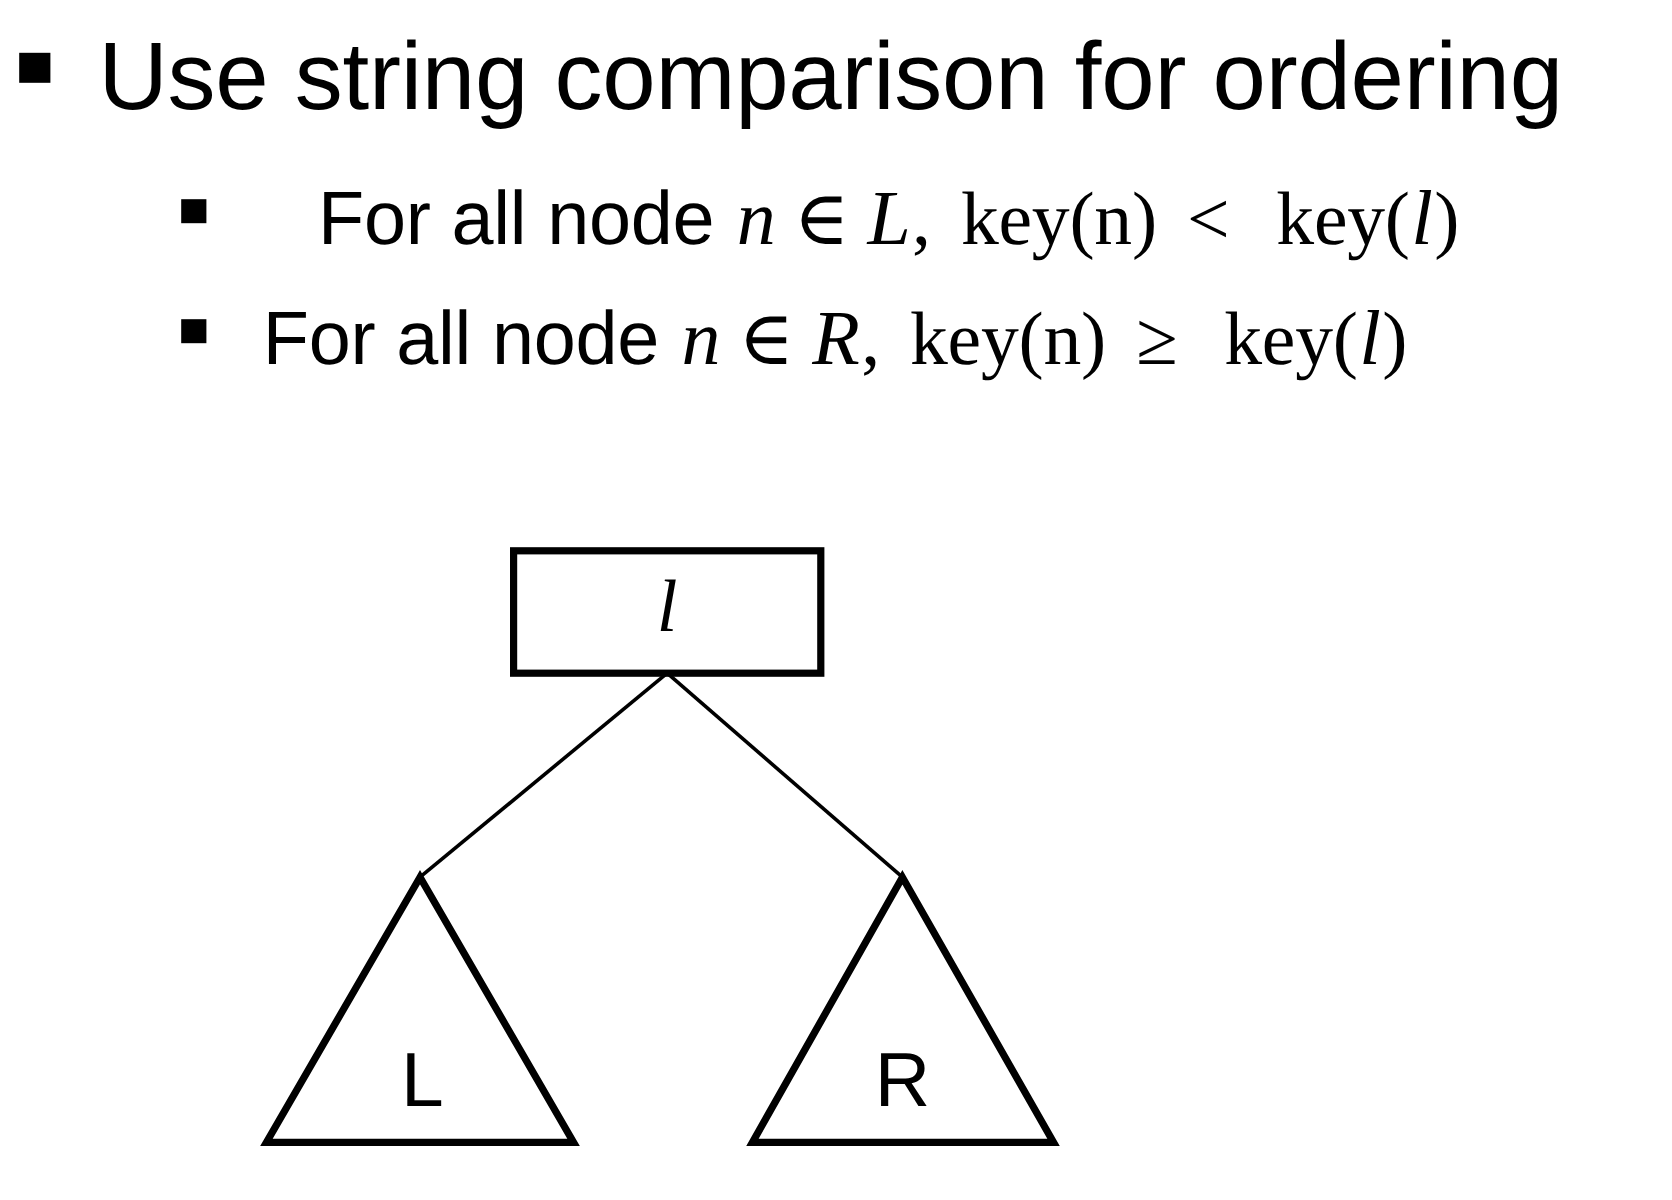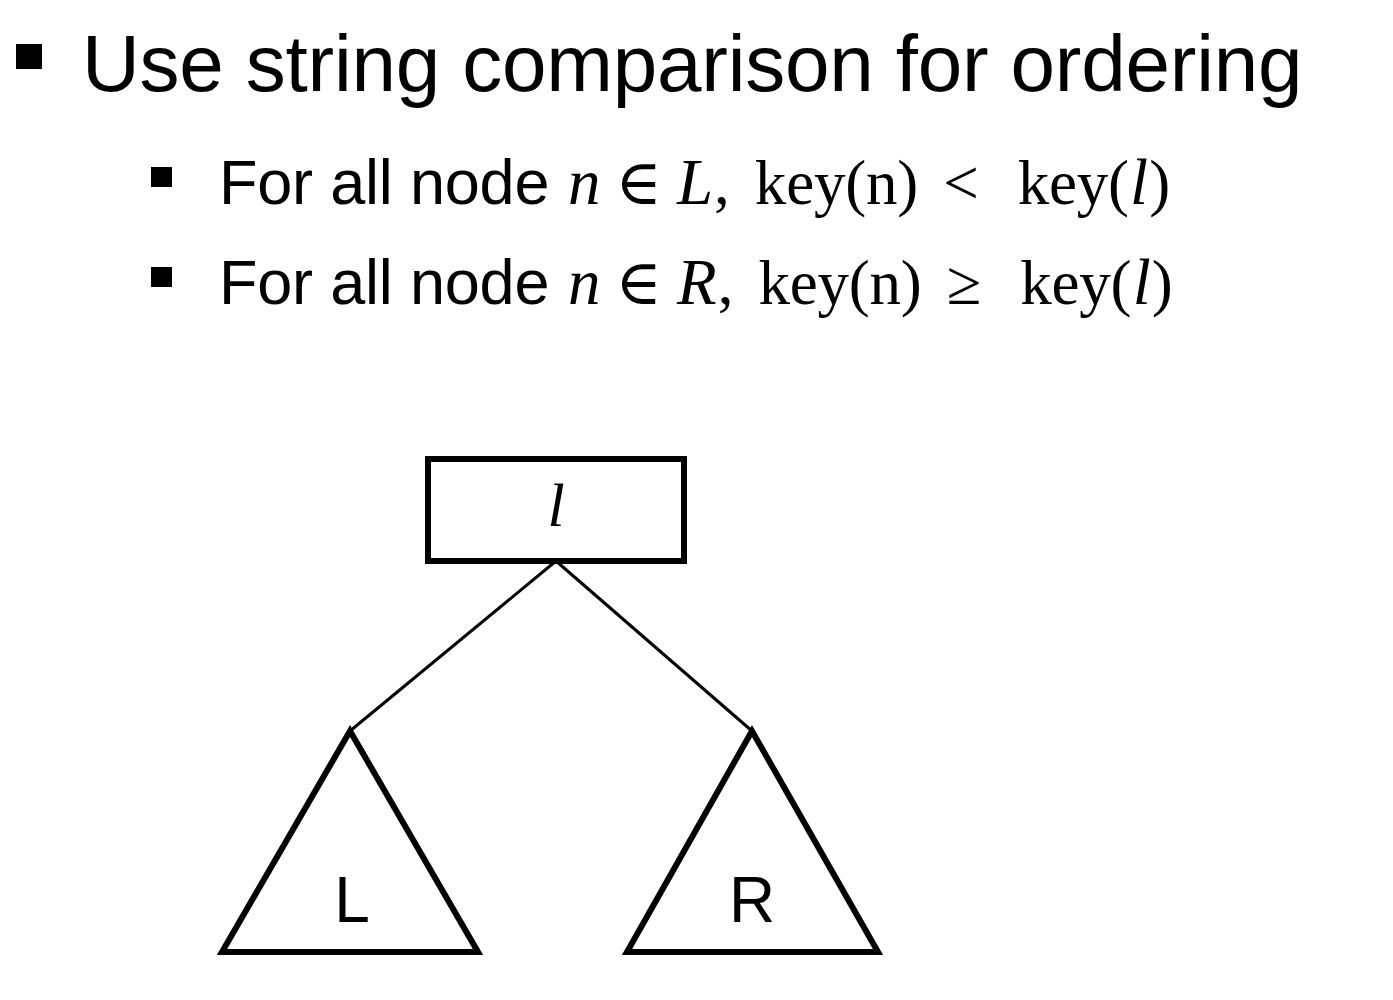--- a/index.html
+++ b/index.html
@@ -35,21 +35,21 @@
     text-align: right;
   }
 
   .bullet-line.level-1 {
     left: 16px;
     top: 24px;
   }
   .bullet-line.level-2 {
     left: 151px;
   }
-  .bullet-line.level-2.line-a { top: 150px; }
+  .bullet-line.level-2.line-a { top: 150px; gap: 46px; }
   .bullet-line.level-2.line-b { top: 250px; }
 
   .bullet-mark {
     display: inline-block;
     background: #000;
     flex: 0 0 auto;
   }
   .level-1 .bullet-mark {
     width: 26px;
     height: 25px;

